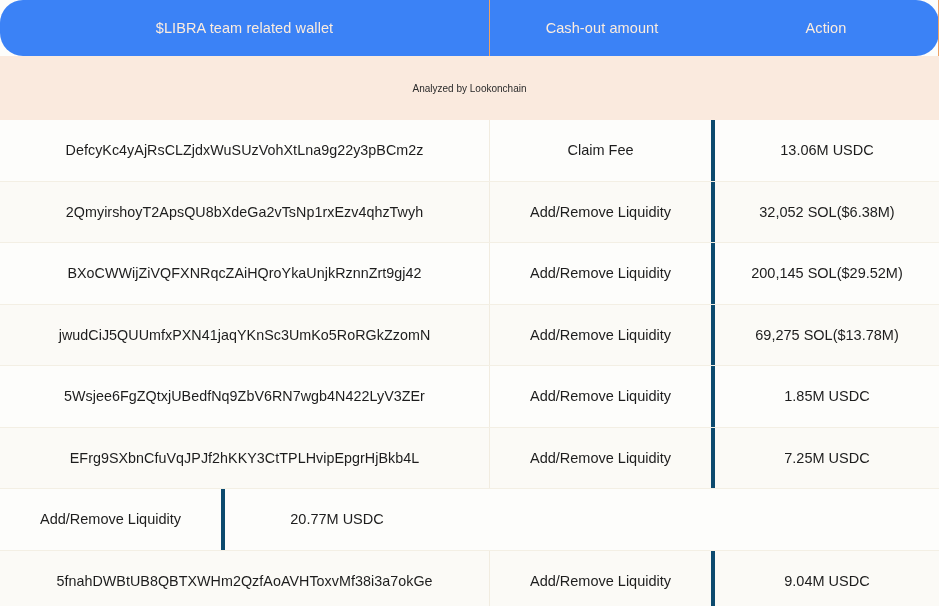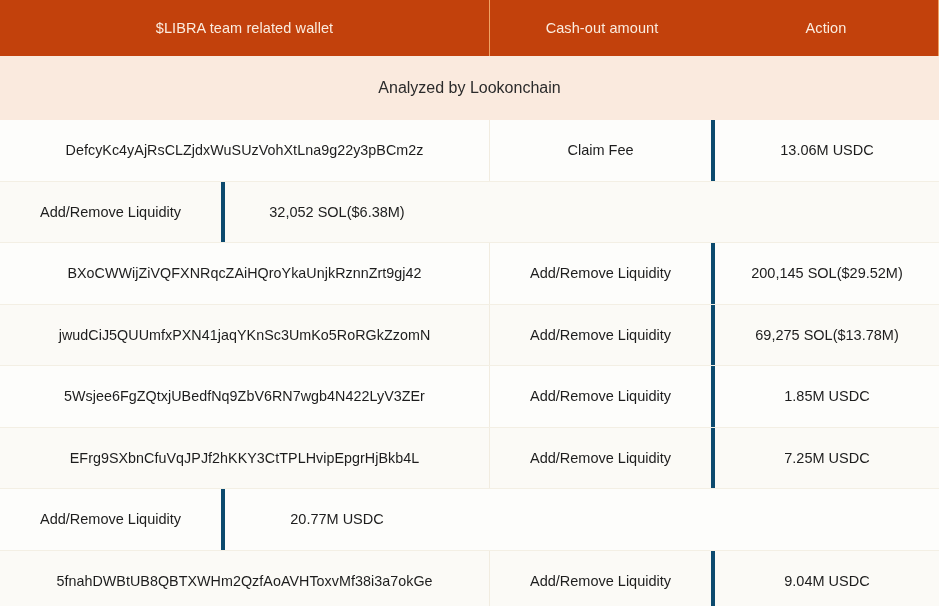--- a/index.html
+++ b/index.html
@@ -20,21 +20,22 @@
     box-sizing: border-box;
     display: flex;
     flex-direction: column;
     background: #fdfdfb;
   }
   
   .thead {
     display: flex;
     height: 56px;
     flex: 0 0 56px;
-    background: #c2410c;
+    background: #3b82f6;
+    border-radius: 23px;
   }
   .th {
     display: flex;
     align-items: center;
     justify-content: center;
     color: #fbecdf;
     font-size: 14.5px;
     letter-spacing: .1px;
     box-sizing: border-box;
     height: 100%;
@@ -45,21 +46,21 @@
 
   
   .subtitle-band {
     height: 64px;
     flex: 0 0 64px;
     background: #faeade;
     display: flex;
     align-items: center;
     justify-content: center;
     color: #2b2b2b;
-    font-size: 16px;
+    font-size: 10px;
   }
 
   
   .tbody {
     flex: 1 1 auto;
     display: flex;
     flex-direction: column;
     background: #fdfdfb;
   }
   .tr {
@@ -99,20 +100,21 @@
     <span>Analyzed by Lookonchain</span>
   </div>
 
   <div class="tbody">
       <div class="tr">
         <div class="td col-wallet">DefcyKc4yAjRsCLZjdxWuSUzVohXtLna9g22y3pBCm2z</div>
         <div class="td col-action">Claim Fee</div>
         <div class="td col-amount">13.06M USDC</div>
       </div>
       <div class="tr">
+        <div class="td col-wallet">2QmyirshoyT2ApsQU8bXdeGa2vTsNp1rxEzv4qhzTwyh</div>
         <div class="td col-action">Add/Remove Liquidity</div>
         <div class="td col-amount">32,052 SOL($6.38M)</div>
       </div>
       <div class="tr">
         <div class="td col-wallet">BXoCWWijZiVQFXNRqcZAiHQroYkaUnjkRznnZrt9gj42</div>
         <div class="td col-action">Add/Remove Liquidity</div>
         <div class="td col-amount">200,145 SOL($29.52M)</div>
       </div>
       <div class="tr">
         <div class="td col-wallet">jwudCiJ5QUUmfxPXN41jaqYKnSc3UmKo5RoRGkZzomN</div>

